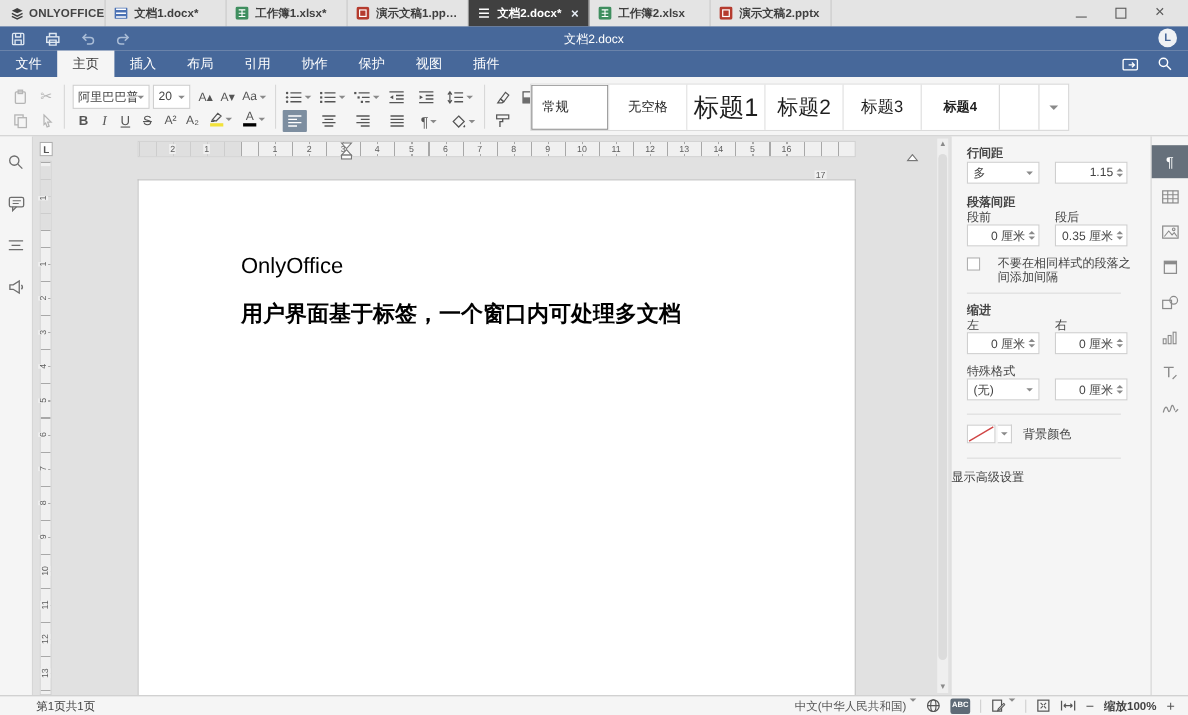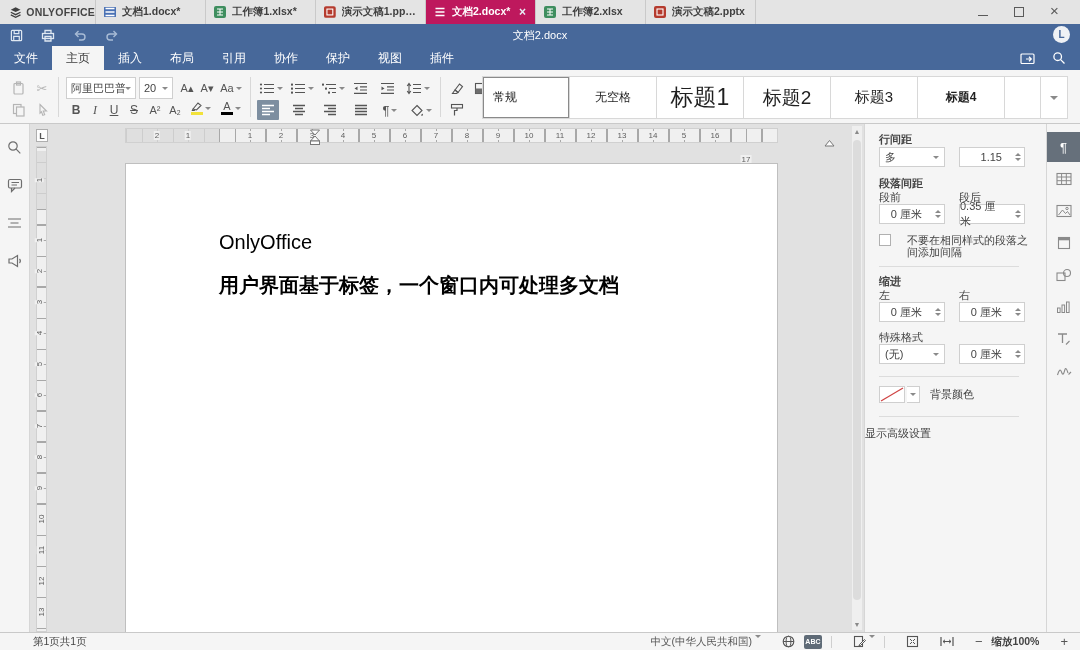--- a/index.html
+++ b/index.html
@@ -5,21 +5,21 @@
   * { margin:0; padding:0; box-sizing:border-box; }
   html,body { width:1080px; height:650px; overflow:hidden; font-family:"Liberation Sans","DejaVu Sans",sans-serif; }
   body { position:relative; background:#e1e1e1; color:#3c3c3c; }
   svg { display:block; }
 
   
   #tabbar { position:absolute; left:0; top:0; width:1080px; height:24px; background:#e4e4e4; display:flex; align-items:stretch; }
   #brand { width:96px; display:flex; align-items:center; gap:5px; padding-left:10px; border-right:1px solid #c9c9c9; }
   #brand .brand-label { font-size:10.5px; font-weight:bold; color:#444; letter-spacing:.2px; }
   .doc-tab { width:110px; display:flex; align-items:center; gap:6px; padding:0 8px; border-right:1px solid #c9c9c9; font-size:10.5px; color:#3f3f3f; cursor:pointer; white-space:nowrap; overflow:hidden; }
-  .doc-tab.active { background:#be185d; color:#fff; }
+  .doc-tab.active { background:#404040; color:#fff; }
   .doc-tab .tab-label { flex:1 1 auto; overflow:hidden; text-overflow:ellipsis; }
   .doc-tab .tab-close { font-size:12px; color:#e8eef6; padding:0 1px; }
   #win-controls { margin-left:auto; display:flex; align-items:center; gap:26px; padding-right:18px; }
   .win-btn { width:12px; height:12px; position:relative; cursor:pointer; }
   .wc-min { border-bottom:1.5px solid #5a5a5a; height:8px; width:10px; }
   .wc-max { border:1.2px solid #5a5a5a; width:10px; height:10px; }
   .wc-close { font-size:15px; line-height:10px; color:#5a5a5a; }
 
   
   #titlebar { position:absolute; left:0; top:24px; width:1080px; height:22px; background:#47689a; display:flex; align-items:center; }
@@ -43,21 +43,21 @@
   .input-box { position:absolute; height:22px; background:#fff; border:1px solid #cfcfcf; display:flex; align-items:center; font-size:11px; color:#444; padding:0 4px; justify-content:space-between; cursor:pointer; }
   .bold-b { font-weight:bold; font-size:12px; }
   .ital { font-style:italic; font-family:"Liberation Serif",serif; font-size:12px; }
   .unders { text-decoration:underline; font-size:12px; }
   .strik { text-decoration:line-through; font-size:12px; }
   .color-under { display:flex; flex-direction:column; align-items:center; line-height:10px; }
   .color-under .bar { width:12px; height:3px; margin-top:1px; }
 
   
   #styles-gallery { position:absolute; left:482px; top:6px; height:43px; display:flex; background:#fff; border:1px solid #d8d8d8; }
-  .style-cell { width:87px; border-right:1px solid #d8d8d8; display:flex; align-items:center; justify-content:center; color:#1f1f1f; cursor:pointer; background:#fff; white-space:nowrap; overflow:hidden; }
+  .style-cell { width:71px; border-right:1px solid #d8d8d8; display:flex; align-items:center; justify-content:center; color:#1f1f1f; cursor:pointer; background:#fff; white-space:nowrap; overflow:hidden; }
   .style-cell.selected { box-shadow:inset 0 0 0 1px #8a8a8a; }
   .style-filler { width:36px; border-right:1px solid #d8d8d8; }
   #styles-more { width:26px; display:flex; align-items:center; justify-content:center; cursor:pointer; }
 
   
   #left-sidebar { position:absolute; left:0; top:124px; width:30px; height:508px; background:#f5f5f5; border-right:1px solid #d6d6d6; display:flex; flex-direction:column; align-items:center; padding-top:12px; gap:16px; }
   #left-sidebar .sb-btn { width:22px; height:22px; display:flex; align-items:center; justify-content:center; color:#6e6e6e; cursor:pointer; }
 
   
   #doc-area { position:absolute; left:30px; top:124px; width:834px; height:508px; background:#e1e1e1; overflow:hidden; }
@@ -75,40 +75,40 @@
   #vscroll { position:absolute; right:2px; top:2px; width:10px; height:504px; background:#efefef; }
   #vscroll .thumb { position:absolute; left:1px; top:14px; width:8px; height:460px; background:#dcdcdc; border-radius:4px; }
   .scroll-arrow { position:absolute; left:0; width:10px; text-align:center; font-size:7px; color:#8a8a8a; cursor:pointer; }
 
   
   #right-panel { position:absolute; left:864px; top:124px; width:182px; height:508px; background:#f5f5f5; border-left:1px solid #d6d6d6; font-size:11px; color:#444; }
   #right-panel .sec-title { font-weight:bold; }
   .rp { position:absolute; }
   .sel,.spin { height:20px; background:#fff; border:1px solid #cfcfcf; display:flex; align-items:center; font-size:11px; color:#444; cursor:pointer; }
   .sel { justify-content:space-between; padding:0 5px; }
-  .spin { justify-content:flex-end; padding-right:3px; gap:13px; }
+  .spin { justify-content:flex-end; padding-right:3px; gap:3px; }
   .spin .arrows, .sel .arrows { display:flex; flex-direction:column; gap:2px; }
   .tri-u { width:0;height:0;border-left:3px solid transparent;border-right:3px solid transparent;border-bottom:3.5px solid #8a8a8a; }
   .tri-d { width:0;height:0;border-left:3px solid transparent;border-right:3px solid transparent;border-top:3.5px solid #8a8a8a; }
   .rp-divider { position:absolute; left:14px; width:140px; height:1px; background:#dcdcdc; }
   #rp-checkbox { width:12px; height:12px; border:1px solid #b0b0b0; background:#fff; display:inline-block; cursor:pointer; flex:0 0 auto; }
   #bg-swatch { width:26px; height:17px; background:#fff; border:1px solid #cfcfcf; cursor:pointer; }
   #advanced-link { cursor:pointer; }
 
   
   #right-strip { position:absolute; left:1046px; top:124px; width:34px; height:508px; background:#f5f5f5; border-left:1px solid #d6d6d6; display:flex; flex-direction:column; align-items:stretch; padding-top:8px; }
   .rs-btn { height:30px; margin-bottom:2px; display:flex; align-items:center; justify-content:center; color:#8a8a8a; cursor:pointer; font-size:13px; }
   .rs-btn.active { background:#66707b; color:#fff; }
 
   
   #statusbar { position:absolute; left:0; top:632px; width:1080px; height:18px; background:#f5f5f5; border-top:1px solid #c9c9c9; display:flex; align-items:center; font-size:10.5px; color:#444; }
   #page-info { margin-left:33px; }
   #status-right { margin-left:auto; display:flex; align-items:center; gap:9px; padding-right:12px; }
   .st-sep { width:1px; height:12px; background:#cfcfcf; }
-  .st-btn { display:flex; align-items:flex-start; gap:3px; color:#555; cursor:pointer;margin-left:12px; }
+  .st-btn { display:flex; align-items:flex-start; gap:3px; color:#555; cursor:pointer; }
   #spell-btn { background:#5f6b77; color:#fff; border-radius:2px; width:18px; height:14px; display:flex; align-items:center; justify-content:center; font-size:7px; font-weight:bold; }
   .zoom-txt { font-weight:bold; }
 </style>
 </head>
 <body>
 
 <div id="tabbar">
   <div id="brand">
     <svg width="14" height="13" viewBox="0 0 14 13">
         <path d="M7 0 L13 3 L7 6 L1 3 Z" fill="#3f3f3f"></path>

